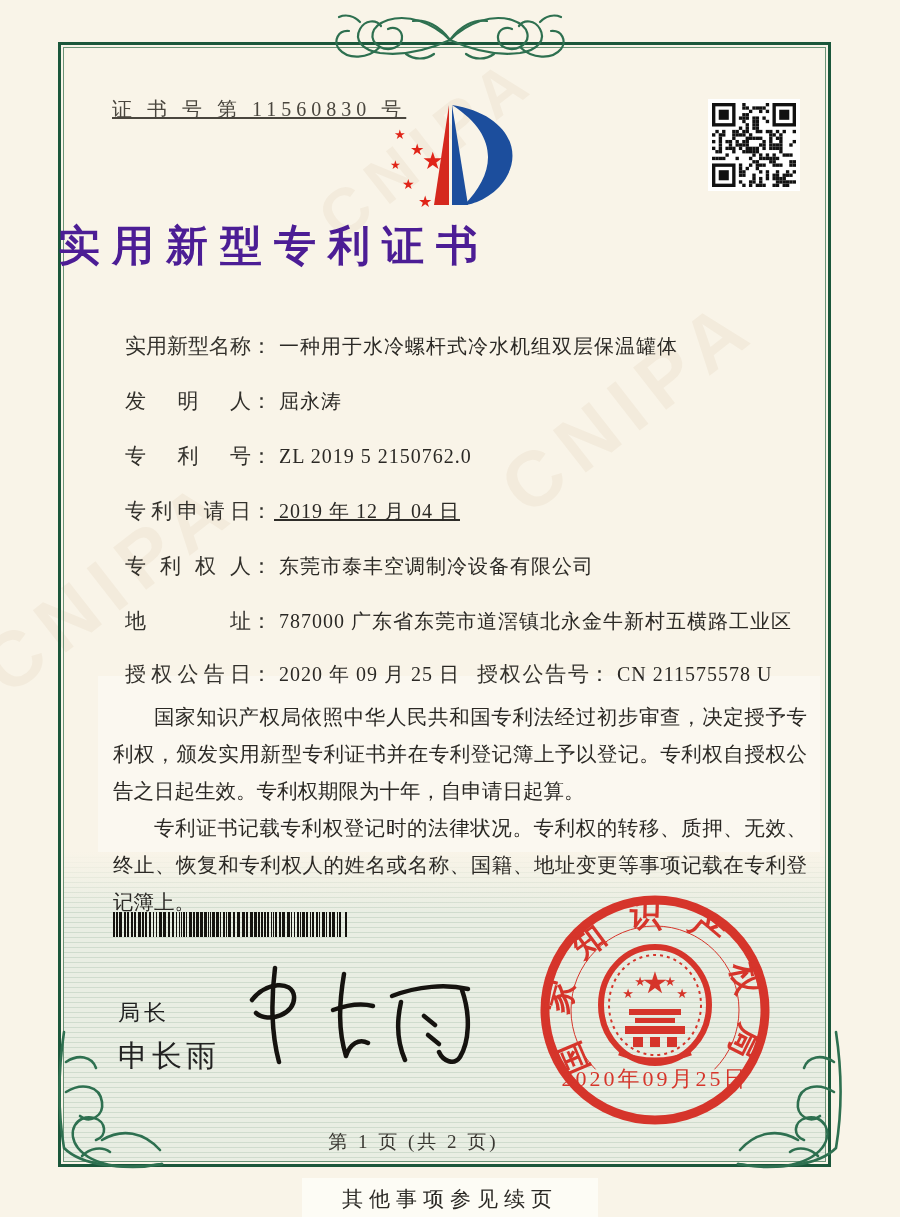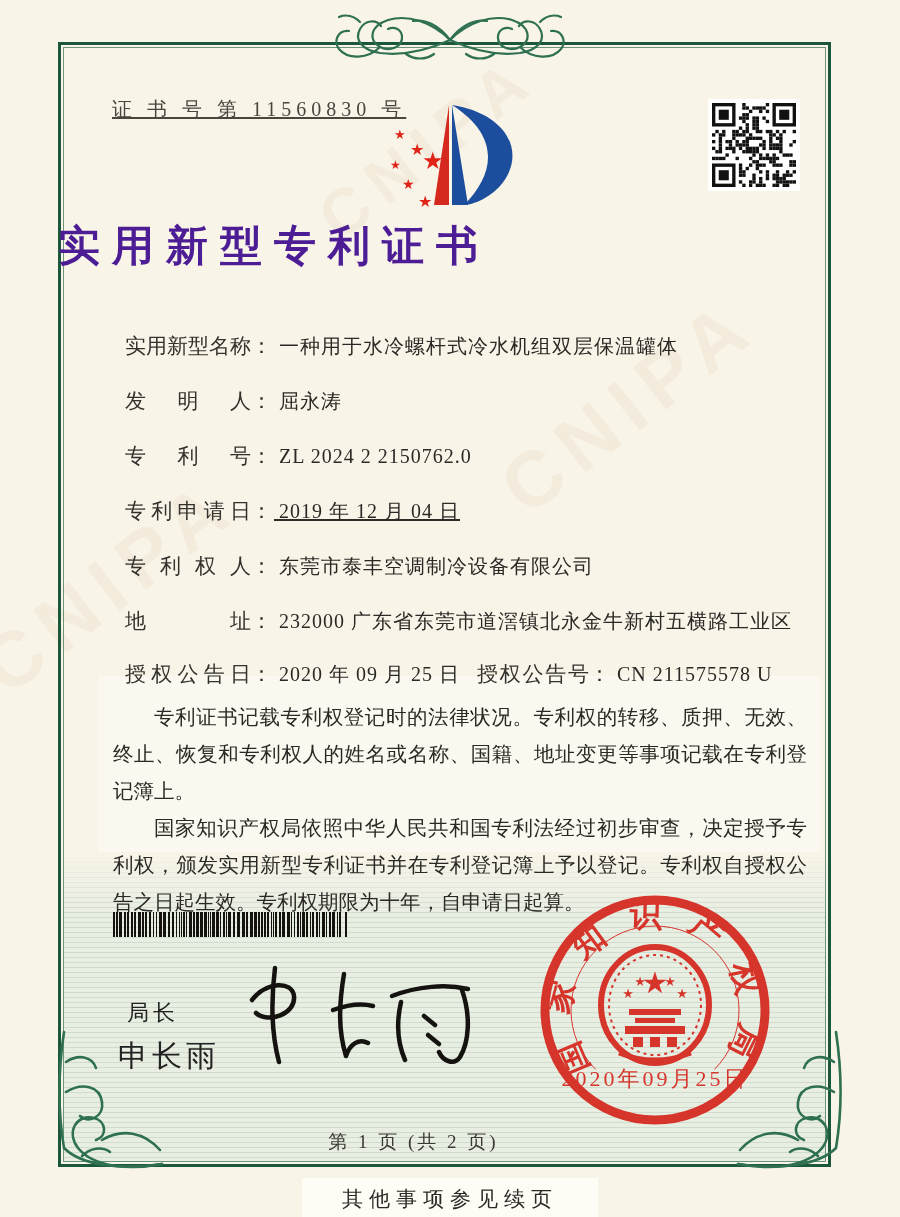--- a/index.html
+++ b/index.html
@@ -40,21 +40,21 @@
   .fvalue{font-size:20px;color:#2b2925;letter-spacing:1px;}
   .fpair2{position:absolute;left:352px;top:0;}
   .fpair2 .flabel{width:112px;}
   
   .body-text{position:absolute;left:113px;top:699px;width:694px;font-size:20.5px;
     line-height:37px;text-align:justify;color:#2b2925;}
   .body-text p{margin:0;text-indent:2em;}
   
   .barcode{position:absolute;left:113px;top:912px;}
   
-  .sig-title{position:absolute;left:127px;top:998px;font-size:22px;letter-spacing:4px;color:#222;}
+  .sig-title{position:absolute;left:118px;top:998px;font-size:22px;letter-spacing:4px;color:#222;}
   .sig-name{position:absolute;left:118px;top:1036px;font-size:30px;letter-spacing:4px;color:#222;}
   .signature{position:absolute;left:238px;top:960px;}
   
   .seal{position:absolute;left:533px;top:893px;opacity:0.93;}
   
   .page-no{position:absolute;left:58px;top:1129px;width:711px;text-align:center;
     font-size:19px;letter-spacing:3px;color:#3a3832;}
   .note-wrap{position:absolute;left:0;top:1178px;width:900px;text-align:center;}
   .note{display:inline-block;background:#fdfcf5;padding:7px 40px;font-size:21px;
     letter-spacing:6px;color:#2b2925;}
@@ -342,47 +342,47 @@
     <div class="frow" style="top:332px;">
       <span class="flabel">实用新型名称</span><span class="fcolon">：</span>
       <span class="fvalue">一种用于水冷螺杆式冷水机组双层保温罐体</span>
     </div>
     <div class="frow" style="top:387px;">
       <span class="flabel">发明人</span><span class="fcolon">：</span>
       <span class="fvalue">屈永涛</span>
     </div>
     <div class="frow" style="top:442px;">
       <span class="flabel">专利号</span><span class="fcolon">：</span>
-      <span class="fvalue">ZL 2024 2 2150762.0</span>
+      <span class="fvalue">ZL 2019 5 2150762.0</span>
     </div>
     <div class="frow" style="top:497px;text-decoration:underline;">
       <span class="flabel">专利申请日</span><span class="fcolon">：</span>
       <span class="fvalue">2019 年 12 月 04 日</span>
     </div>
     <div class="frow" style="top:552px;">
       <span class="flabel">专利权人</span><span class="fcolon">：</span>
       <span class="fvalue">东莞市泰丰空调制冷设备有限公司</span>
     </div>
     <div class="frow" style="top:607px;">
       <span class="flabel">地址</span><span class="fcolon">：</span>
-      <span class="fvalue">232000 广东省东莞市道滘镇北永金牛新村五横路工业区</span>
+      <span class="fvalue">787000 广东省东莞市道滘镇北永金牛新村五横路工业区</span>
     </div>
     <div class="frow" style="top:660px;">
       <span class="flabel">授权公告日</span><span class="fcolon">：</span>
       <span class="fvalue">2020 年 09 月 25 日</span>
       <span class="fpair2">
         <span class="flabel">授权公告号</span><span class="fcolon">：</span>
         <span class="fvalue">CN 211575578 U</span>
       </span>
     </div>
   </div>
 
   <div class="body-text">
+    <p>国家知识产权局依照中华人民共和国专利法经过初步审查，决定授予专利权，颁发实用新型专利证书并在专利登记簿上予以登记。专利权自授权公告之日起生效。专利权期限为十年，自申请日起算。</p>
     <p>专利证书记载专利权登记时的法律状况。专利权的转移、质押、无效、终止、恢复和专利权人的姓名或名称、国籍、地址变更等事项记载在专利登记簿上。</p>
-    <p>国家知识产权局依照中华人民共和国专利法经过初步审查，决定授予专利权，颁发实用新型专利证书并在专利登记簿上予以登记。专利权自授权公告之日起生效。专利权期限为十年，自申请日起算。</p>
   </div>
 
   <div class="barcode">
     <svg id="barcode-svg" width="237" height="25" viewBox="0 0 237 25">
         <rect x="0" y="0" width="2" height="25" fill="#15130f"></rect>
         <rect x="3" y="0" width="2" height="25" fill="#15130f"></rect>
         <rect x="6" y="0" width="3" height="25" fill="#15130f"></rect>
         <rect x="11" y="0" width="2" height="25" fill="#15130f"></rect>
         <rect x="14" y="0" width="2" height="25" fill="#15130f"></rect>
         <rect x="18" y="0" width="2" height="25" fill="#15130f"></rect>

